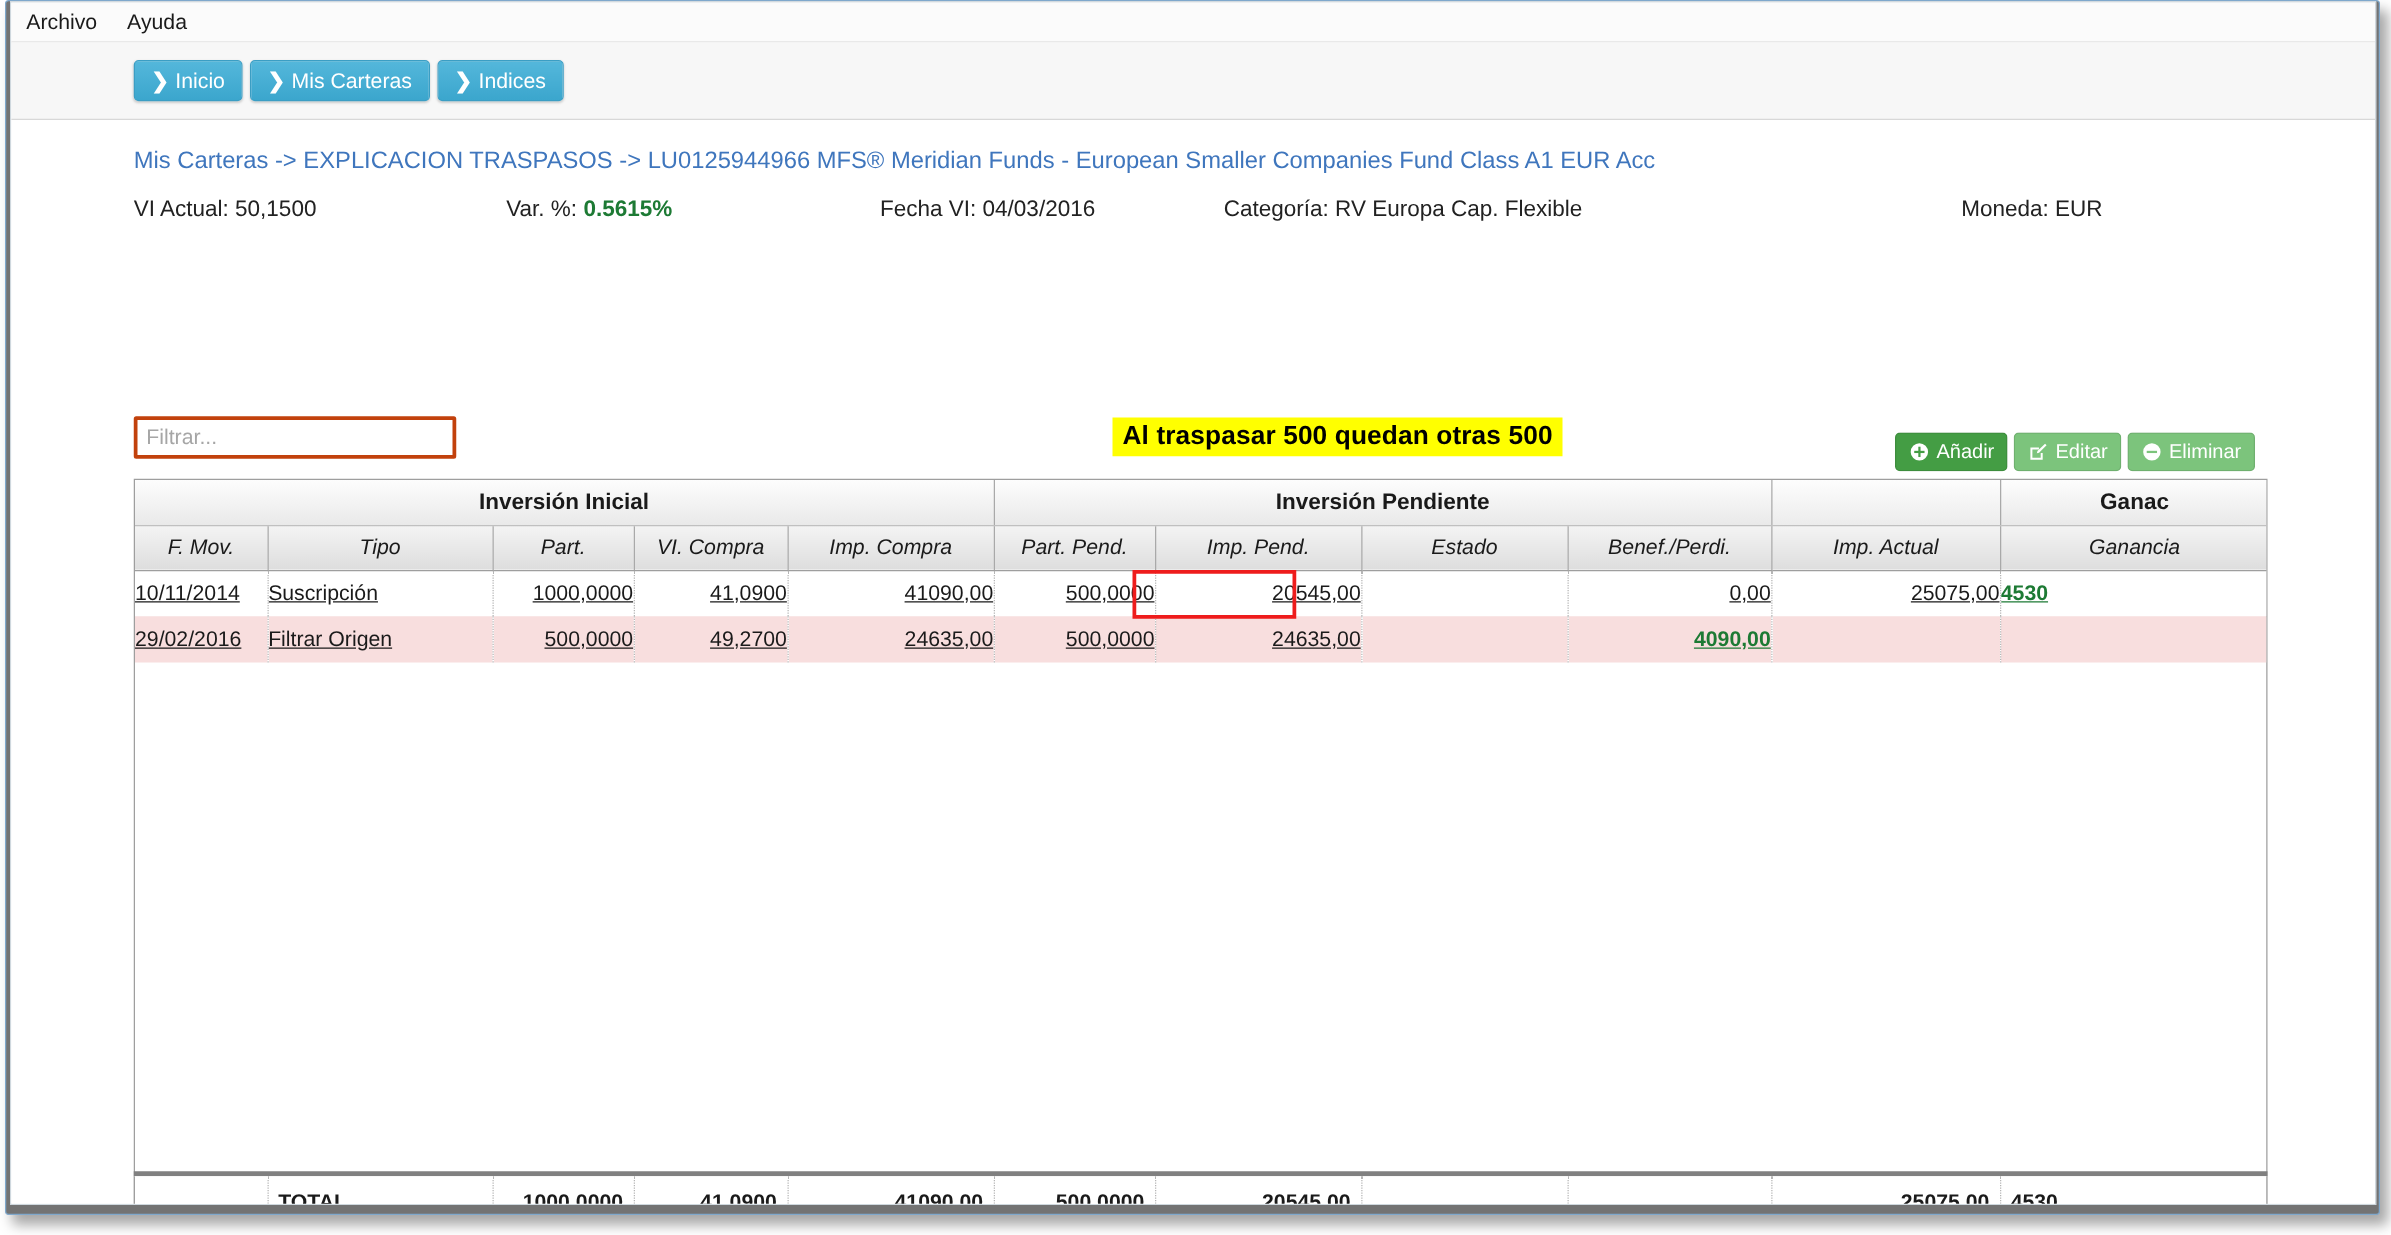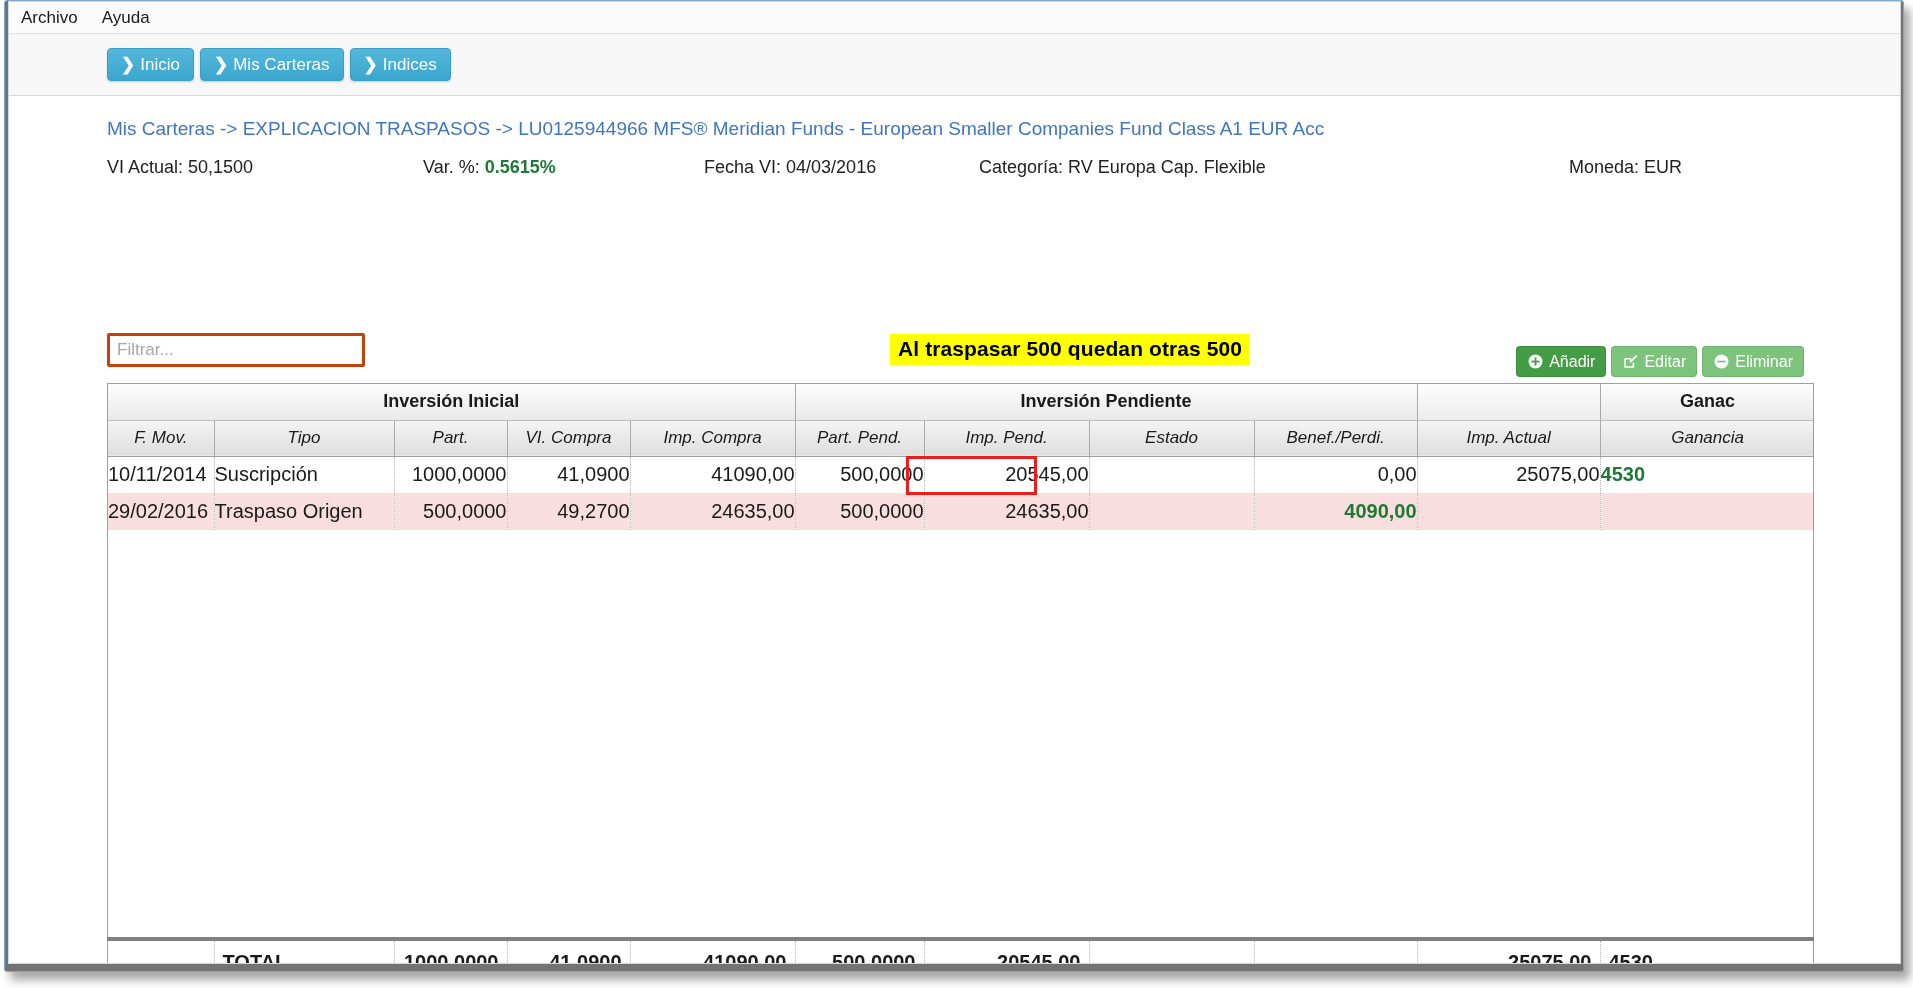--- a/index.html
+++ b/index.html
@@ -103,21 +103,21 @@
   #infoline {
     position: absolute;
     left: 98px; top: 61px;
     width: 1640px;
     font-size: 18px;
     color: #222;
     white-space: nowrap;
   }
   .info-cell { display: inline-block; }
   .info-vi     { position:absolute; left: 0px; }
-  .info-var    { position:absolute; left: 298px; margin-left: 18px; }
+  .info-var    { position:absolute; left: 298px; }
   .info-fecha  { position:absolute; left: 597px; }
   .info-cat    { position:absolute; left: 872px; }
   .info-mon    { position:absolute; left: 1462px; }
   .val-pos { color: #1d7a34; font-weight: bold; }
 
   
   #filter-input {
     position: absolute;
     left: 98px; top: 237px;
     width: 258px; height: 34px;
@@ -216,26 +216,27 @@
     font-size: 17px;
     font-weight: normal;
     color: #1a1a1a;
     text-align: center;
     height: 36px;
     font-style: italic;
   }
   tbody td {
     border-right: 1px dotted #b5b5b5;
     border-bottom: none;
-    font-size: 20px;
+    font-size: 17px;
     color: #1a1a1a;
     padding: 0 8px;
     height: 37px;
     white-space: nowrap;
     overflow: hidden;
+    text-decoration: underline;
   }
   tbody tr.row-alt td { background: #f8dede; }
   tbody tr.row-norm td { background: #ffffff; }
   .ta-l { text-align: left; }
   .ta-r { text-align: right; }
   .ta-c { text-align: center; }
   .green-bold { color: #1d7a34; font-weight: bold; }
 
   
   #cell-highlight {
@@ -421,21 +422,21 @@
               <td class="ta-r">41090,00</td>
               <td class="ta-r">500,0000</td>
               <td class="ta-r">20545,00</td>
               <td class="ta-c"></td>
               <td class="ta-r">0,00</td>
               <td class="ta-r">25075,00</td>
               <td class="ta-l green-bold">4530</td>
             </tr>
             <tr class="row-alt">
               <td class="ta-l">29/02/2016</td>
-              <td class="ta-l">Traspaso Origen</td>
+              <td class="ta-l">Filtrar Origen</td>
               <td class="ta-r">500,0000</td>
               <td class="ta-r">49,2700</td>
               <td class="ta-r">24635,00</td>
               <td class="ta-r">500,0000</td>
               <td class="ta-r">24635,00</td>
               <td class="ta-c"></td>
               <td class="ta-r green-bold">4090,00</td>
               <td class="ta-r"></td>
               <td class="ta-l green-bold"></td>
             </tr>

